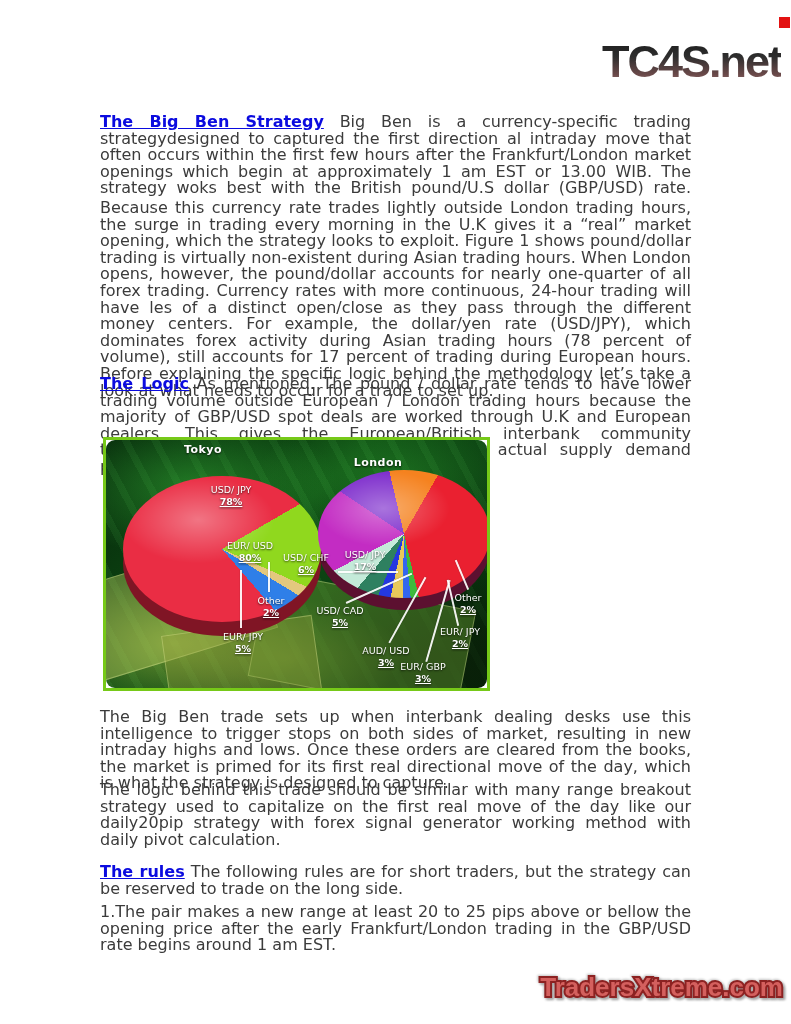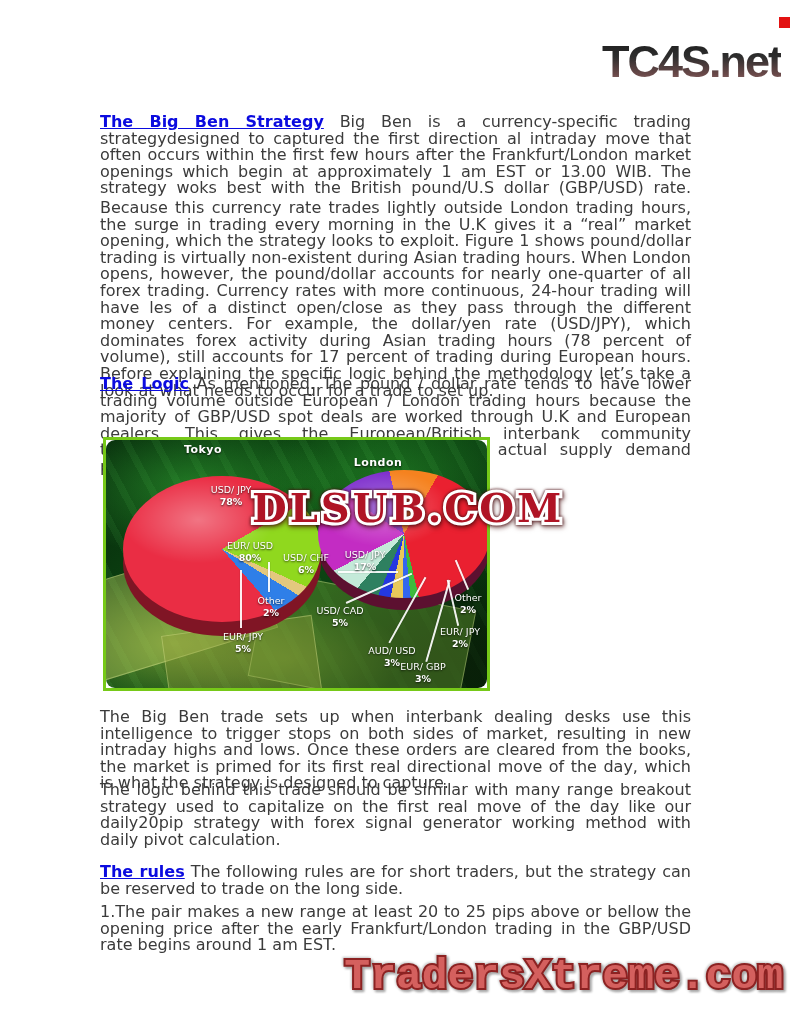--- a/index.html
+++ b/index.html
@@ -6,24 +6,24 @@
   body{width:791px;height:1024px;position:relative;background:#ffffff;overflow:hidden;
        font-family:"DejaVu Sans","Liberation Sans",sans-serif;}
 
   
   .header-logo{position:absolute;top:2px;right:10px;font-weight:bold;font-size:45px;
     letter-spacing:-2px;font-family:"Liberation Sans",sans-serif;
     background:linear-gradient(180deg,#1b1b1b 0%,#2e2e2e 40%,#6b4a4a 78%,#9a7575 100%);
     -webkit-background-clip:text;background-clip:text;color:transparent;
     -webkit-text-fill-color:transparent;line-height:1.05;margin-top:36px;}
   .logo-red-square{position:absolute;top:17px;right:1px;width:11px;height:11px;background:#e31212;}
-  .footer-logo{position:absolute;top:952px;right:8px;font-size:43px;font-weight:bold;
+  .footer-logo{position:absolute;top:972px;right:8px;font-size:26px;font-weight:bold;
     letter-spacing:0px;color:#d4605e;-webkit-text-stroke:4px #8c2222;paint-order:stroke fill;
     filter:drop-shadow(2px 2px 1px #a9a9a9) drop-shadow(-1px -1px 1px #c4c4c4);
-    font-family:Liberation Mono, monospace;}
+    font-family:Liberation Sans, sans-serif;}
 
   
   .para{position:absolute;left:100px;width:591px;font-size:16px;line-height:16.6px;
     color:#3b3b3b;text-align:justify;}
   .para.force-last{text-align-last:justify;}
   .hlink{color:#0b0bdf;font-weight:bold;text-decoration:underline;}
 
   
   .figure{position:absolute;left:103px;top:437px;width:381px;height:248px;
     border:3px solid #76c918;overflow:visible;}
@@ -38,21 +38,21 @@
       linear-gradient(135deg,#05260a 0%,#0f4d14 42%,#0a3a10 70%,#052208 100%); border-radius: 9px;}
   .note-rect{position:absolute;border:1px solid rgba(230,240,160,.35);}
   .fig-title{position:absolute;color:#fff;font-weight:bold;font-size:11px;letter-spacing:.5px;
     text-shadow:0 1px 2px rgba(0,0,0,.8);z-index:6;text-align:center;width:80px;}
   .pie{position:absolute;border-radius:50%;z-index:3;}
   .pie::after{content:"";position:absolute;inset:0;border-radius:50%;
     background:radial-gradient(ellipse 62% 48% at 38% 30%,rgba(255,255,255,.34),rgba(255,255,255,0) 62%);}
   .pie-depth{position:absolute;border-radius:50%;z-index:2;}
   .plabel{position:absolute;z-index:6;color:#fff;font-size:9.5px;text-align:center;
     text-shadow:0 1px 2px rgba(0,0,0,.75);line-height:12px;}
-  .plabel b{display:block;font-size:9.5px;}
+  .plabel b{display:block;font-size:9.5px;text-decoration:underline;}
   .leader{position:absolute;height:1.5px;background:rgba(255,255,255,.92);z-index:5;
     transform-origin:left center;box-shadow:0 0 1px rgba(0,0,0,.5);}
   .leader.v{width:1.5px;}
   .watermark{position:absolute;left:146px;top:44px;z-index:8;white-space:nowrap;
     font-family:"DejaVu Serif","Liberation Serif",serif;font-weight:bold;font-size:40px;
     letter-spacing:3px;color:#b01425;-webkit-text-stroke:6px #ffffff;paint-order:stroke fill;
     filter:drop-shadow(0 0 1.5px #4a0a10) drop-shadow(1px 2px 2px rgba(60,0,0,.55));}
 </style>
 </head>
 <body>
@@ -102,31 +102,30 @@
       <span>Other</span><b>2%</b></div>
     <div class="plabel" style="left:99px;top:191px;width:76px">
       <span>EUR/ JPY</span><b>5%</b></div>
 
     <div class="plabel" style="left:219px;top:109px;width:80px">
       <span>USD/ JPY</span><b>17%</b></div>
     <div class="plabel" style="left:168px;top:112px;width:64px">
       <span>USD/ CHF</span><b>6%</b></div>
     <div class="plabel" style="left:199px;top:165px;width:70px">
       <span>USD/ CAD</span><b>5%</b></div>
-    <div class="plabel" style="left:251px;top:205px;width:70px">
+    <div class="plabel" style="left:245px;top:205px;width:70px">
       <span>AUD/ USD</span><b>3%</b></div>
     <div class="plabel" style="left:282px;top:221px;width:70px">
       <span>EUR/ GBP</span><b>3%</b></div>
     <div class="plabel" style="left:320px;top:186px;width:68px">
       <span>EUR/ JPY</span><b>2%</b></div>
     <div class="plabel" style="left:334px;top:152px;width:56px">
       <span>Other</span><b>2%</b></div>
   </div>
 
-  <div class="watermark">DLSUB.COM</div>
 </div>
 
 <p class="para" style="top:693px">The Big Ben trade sets up when interbank dealing desks use this intelligence to trigger stops on both sides of market, resulting in new intraday highs and lows. Once these orders are cleared from the books, the market is primed for its first real directional move of the day, which is what the strategy is designed to capture.</p>
 
 <p class="para" style="top:766px">The logic behind this trade should be similar with many range breakout strategy used to capitalize on the first real move of the day like our daily20pip strategy with forex signal generator working method with daily pivot calculation.</p>
 
 <p class="para" style="top:848px">
   <span class="hlink">The rules</span><span> The following rules are for short traders, but the strategy can be reserved to trade on the long side.</span>
 </p>
 

